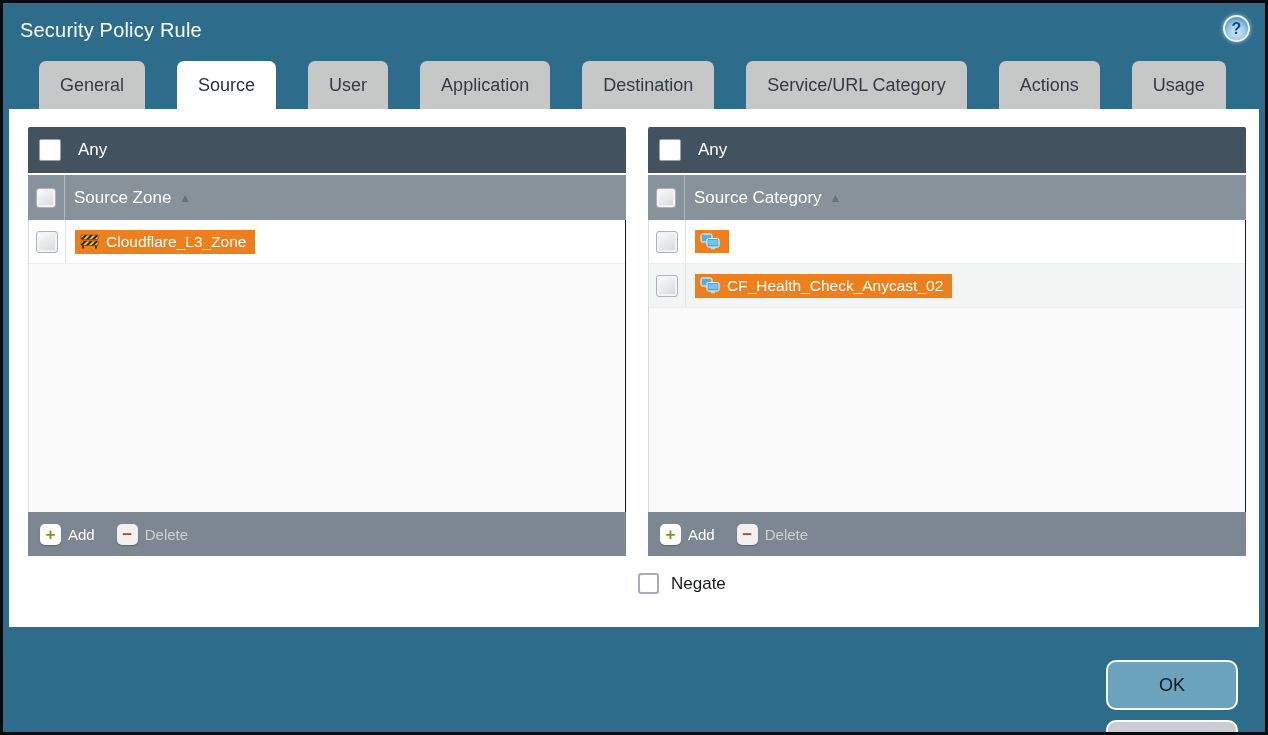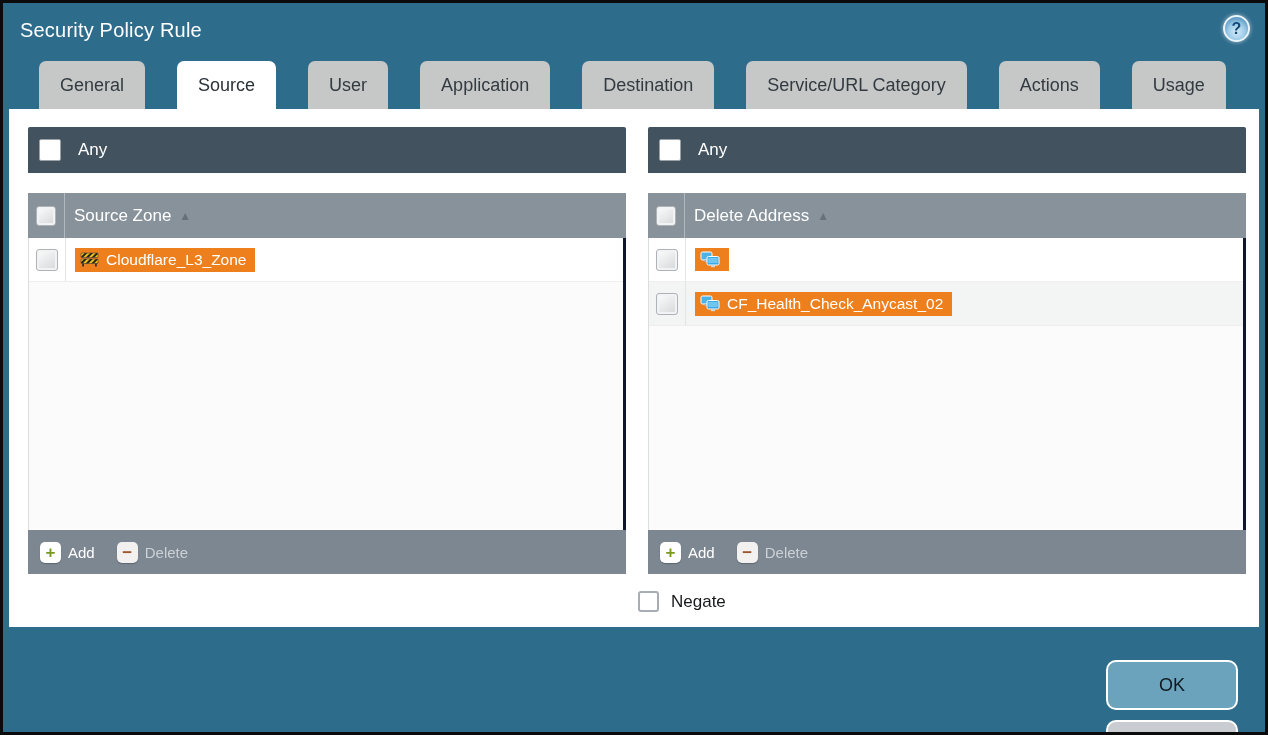--- a/index.html
+++ b/index.html
@@ -51,42 +51,42 @@
     display:flex; align-items:center; padding:0 11px;
   }
   .any-bar .cb-any {
     width:22px; height:22px; background:#ffffff;
     border:1px solid #9aa2a8; border-radius:2px;
     margin-right:17px; cursor:pointer;
   }
   .any-bar .any-label { color:#ffffff; font-size:17px; }
 
   .col-header {
-    height:45px; background:#87929b; margin-top:20px;
+    height:45px; background:#87929b; margin-top:2px;
     display:flex; align-items:center; color:#ffffff;
   }
   .cb-col {
     width:37px; align-self:stretch; flex:none;
     display:flex; align-items:center; justify-content:center;
     border-right:1px solid rgba(255,255,255,.35);
   }
   .list .cb-col { border-right:1px solid #e2e4e6; }
   .cb-3d {
     width:20px; height:20px; border-radius:3px;
     background:linear-gradient(145deg,#fdfdfd,#d4d7d9);
     border:1px solid #adb3b8;
     box-shadow:inset 0 0 0 2px #f2f3f4;
     cursor:pointer;
   }
   .col-title { font-size:17px; margin-left:9px; display:flex; align-items:center; gap:8px; }
   .sort-arrow { color:#65727c; font-size:12px; line-height:1; }
 
   .list {
     height:292px; background:#fbfbfb;
-    border-left:1px solid #dadedf; border-right:3px solid #0f172a;
+    border-left:1px solid #dadedf; border-right:1px solid #0f172a;
     overflow:hidden;
   }
   .row { height:44px; display:flex; align-items:center; border-bottom:1px solid #eeeeee; background:#ffffff; cursor:pointer; }
   .row:nth-child(even) { background:#f3f4f4; }
   .row .cb-3d { width:22px; height:22px; }
   .chip {
     margin-left:9px; background:#ee7f1d; color:#ffffff;
     font-size:15.5px; padding:3px 9px 3px 5px;
     display:inline-flex; align-items:center; gap:7px;
     white-space:nowrap;
@@ -207,21 +207,21 @@
     <section class="panel">
       <div class="any-bar">
         <div class="cb-any"></div>
         <span class="any-label">Any</span>
       </div>
       <div class="col-header">
         <div class="cb-col">
             <div class="cb-3d"></div>
           </div>
         <div class="col-title">
-          <span>Delete Address</span>
+          <span>Source Category</span>
           <span class="sort-arrow">▲</span>
         </div>
       </div>
       <div class="list">
         <div class="row">
           <div class="cb-col">
               <div class="cb-3d"></div>
             </div>
           <span class="chip">
             <svg width="20" height="17" viewBox="0 0 20 17">

